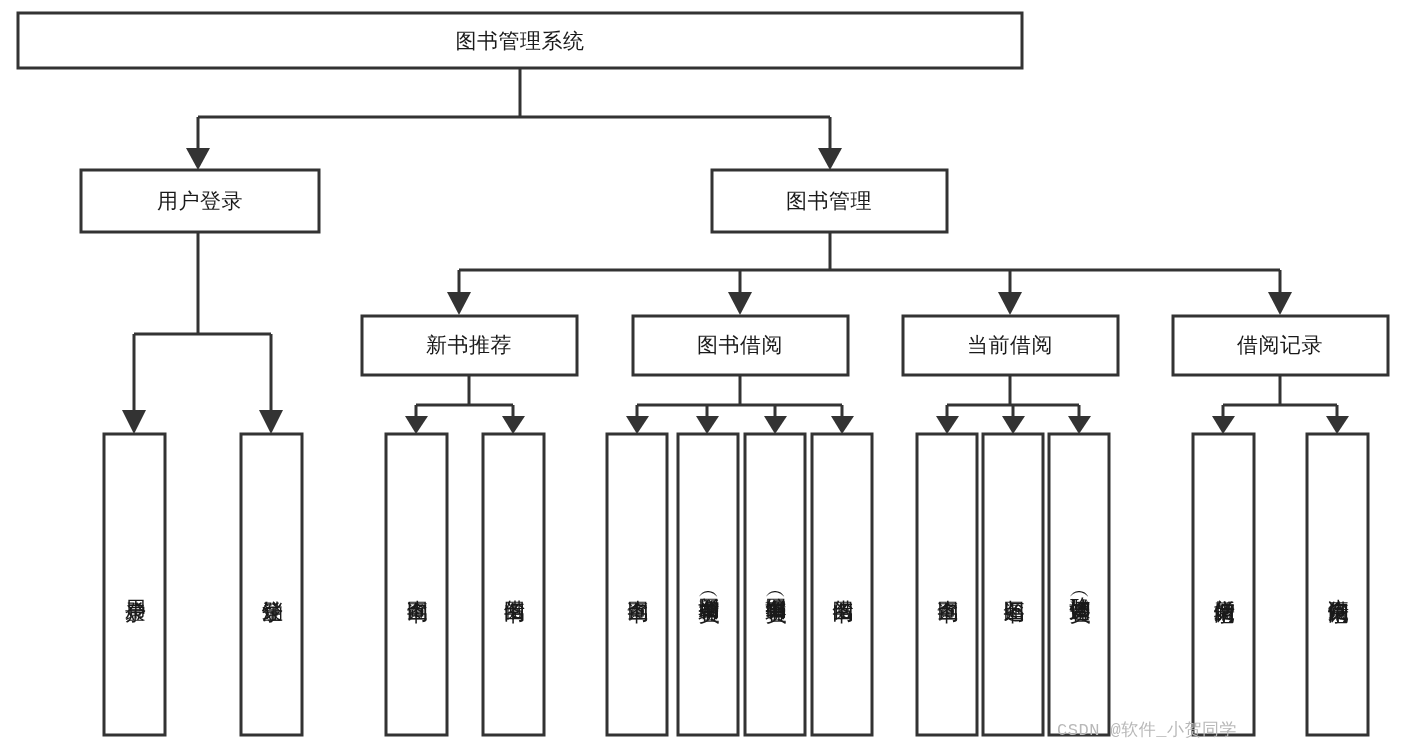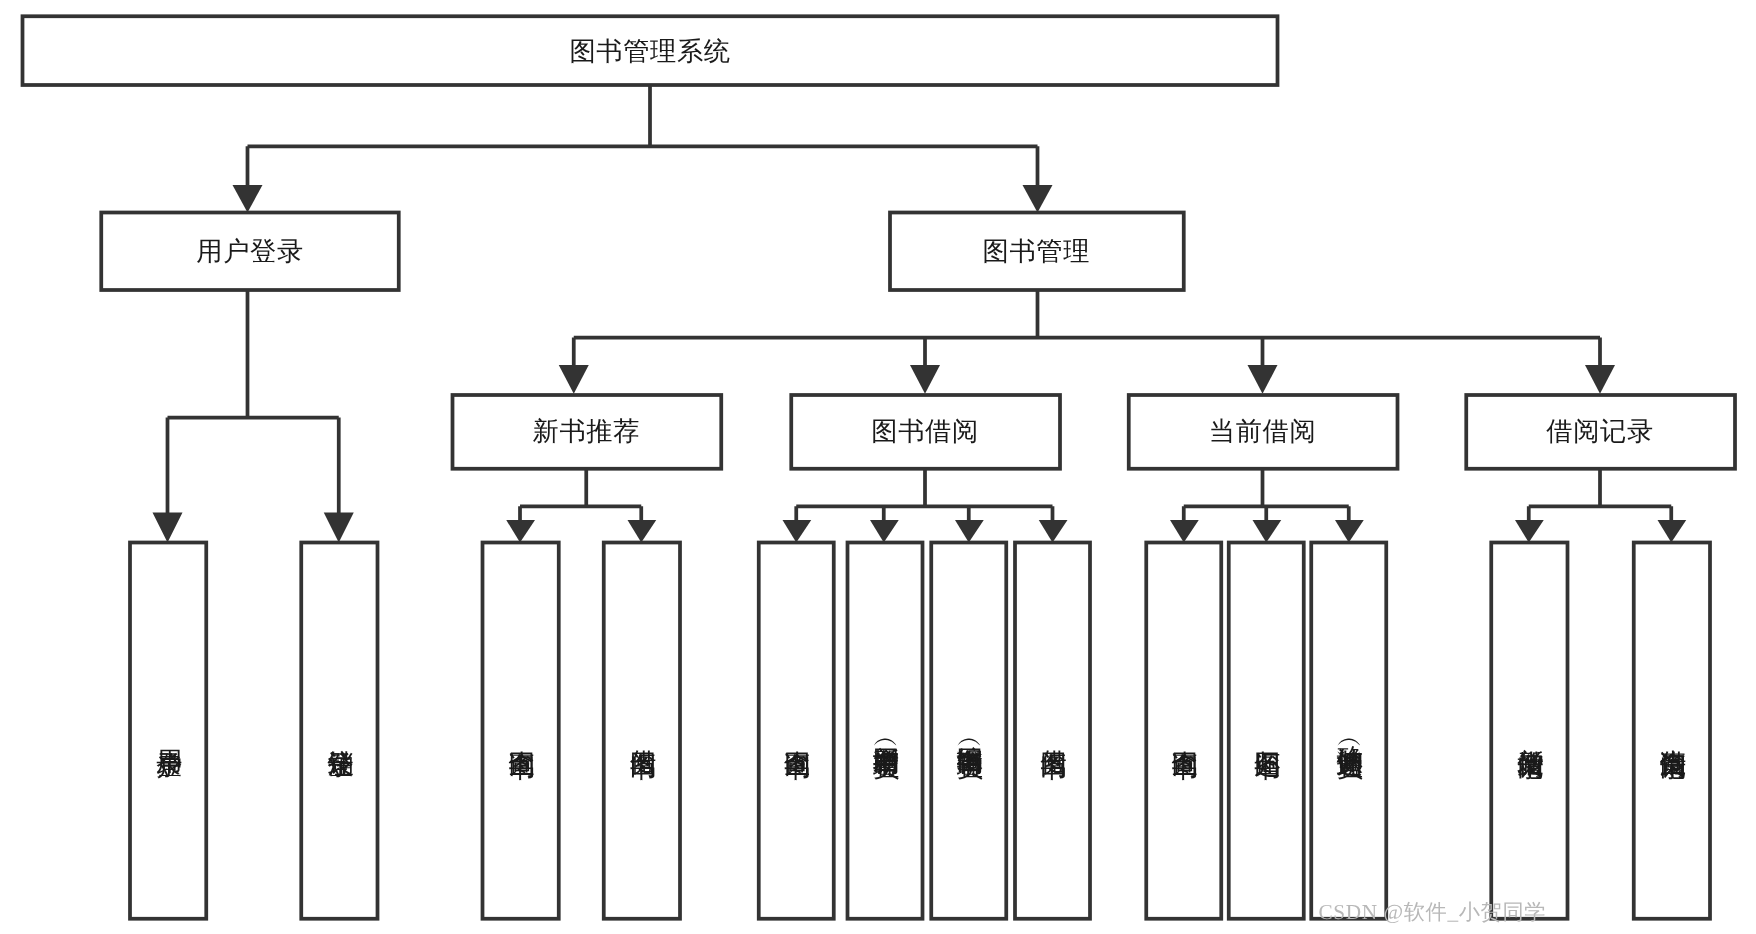--- a/index.html
+++ b/index.html
@@ -66,21 +66,21 @@
     color: #1a1a1a;
     line-height: 1.33;
     letter-spacing: 1px;
     text-align: center;
     white-space: nowrap;
   }
   .watermark {
     position: absolute;
     right: 8px;
     bottom: 6px;
-    font-family: Liberation Serif, serif;
+    font-family: Liberation Mono, monospace;
     font-size: 17px;
     color: #b8b8b8;
     letter-spacing: 0.5px;
     user-select: none;
     white-space: nowrap;
   }
 </style>
 </head>
 <body>
 

